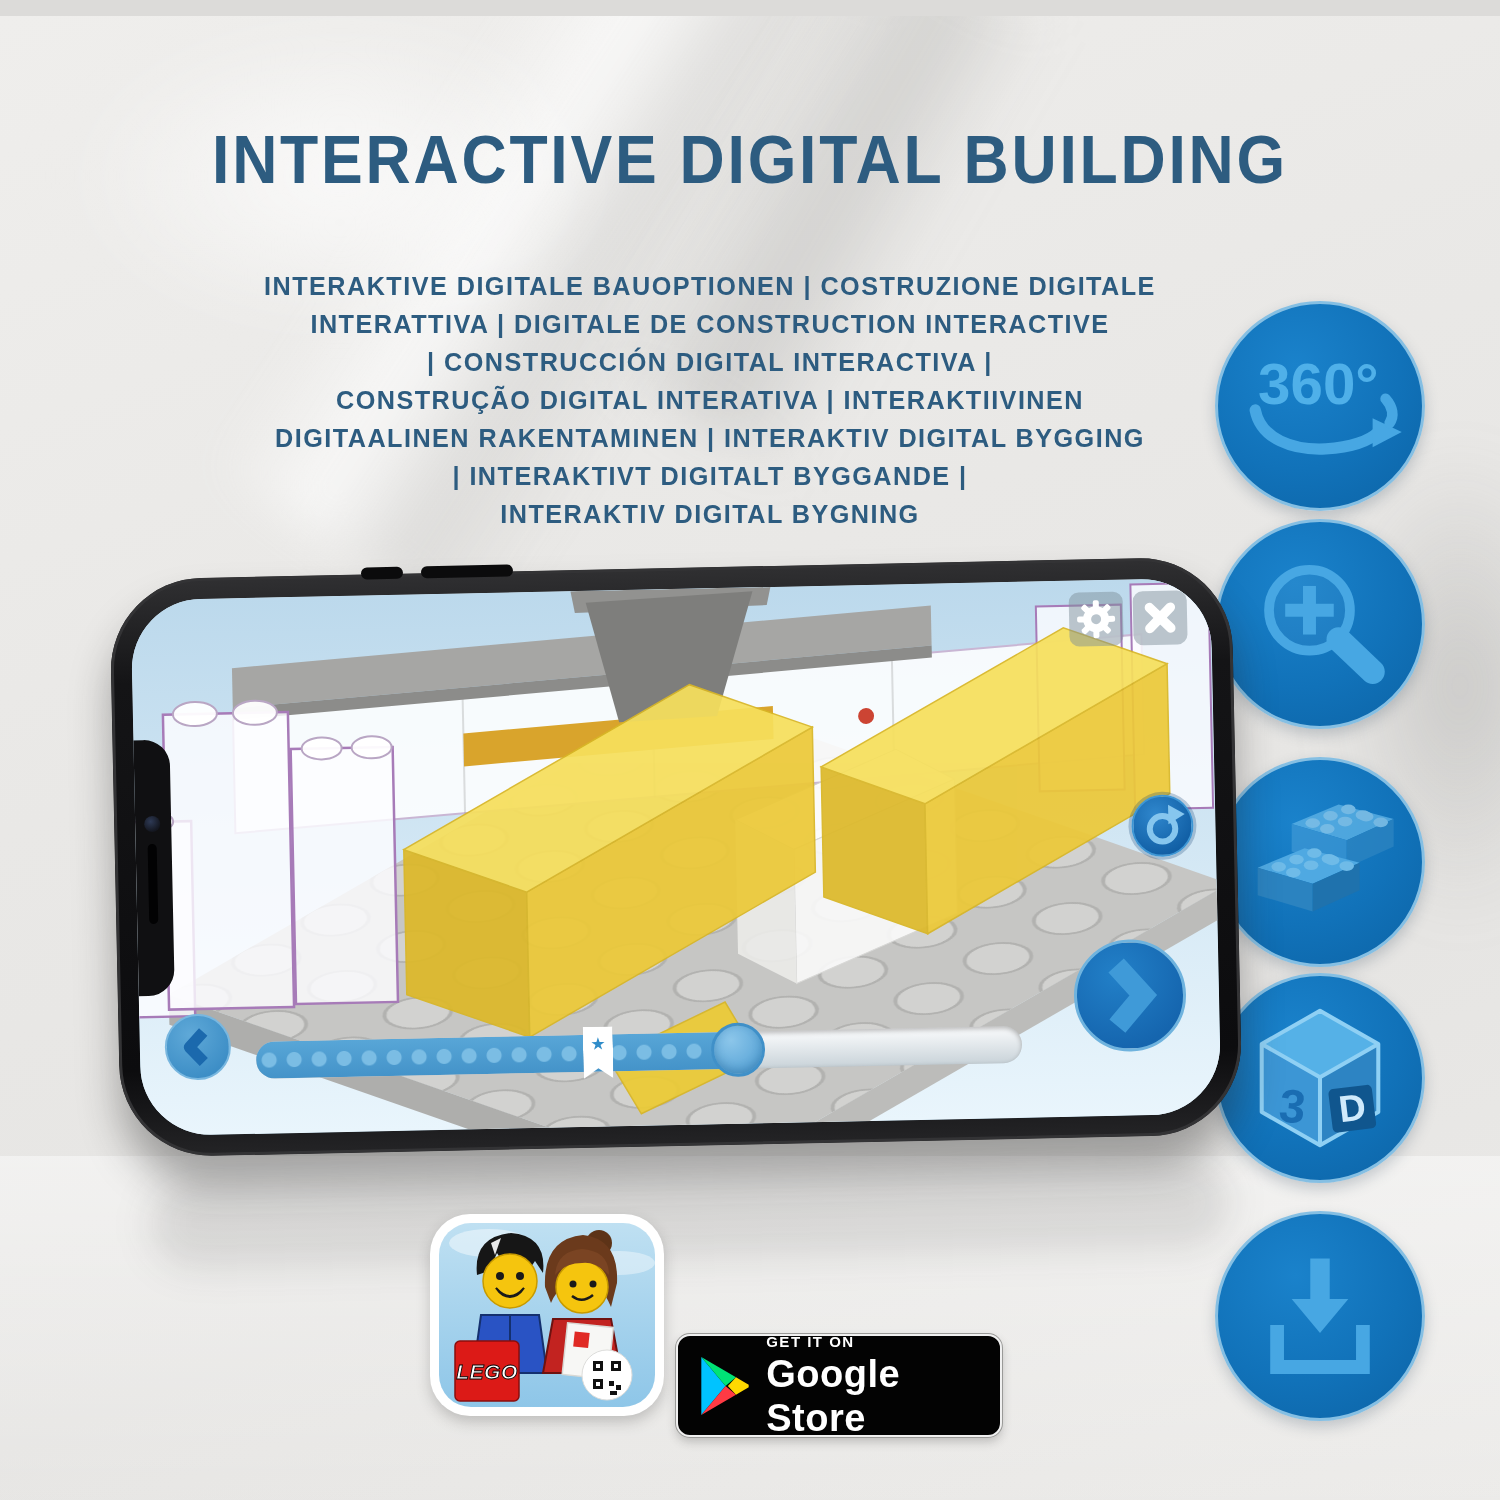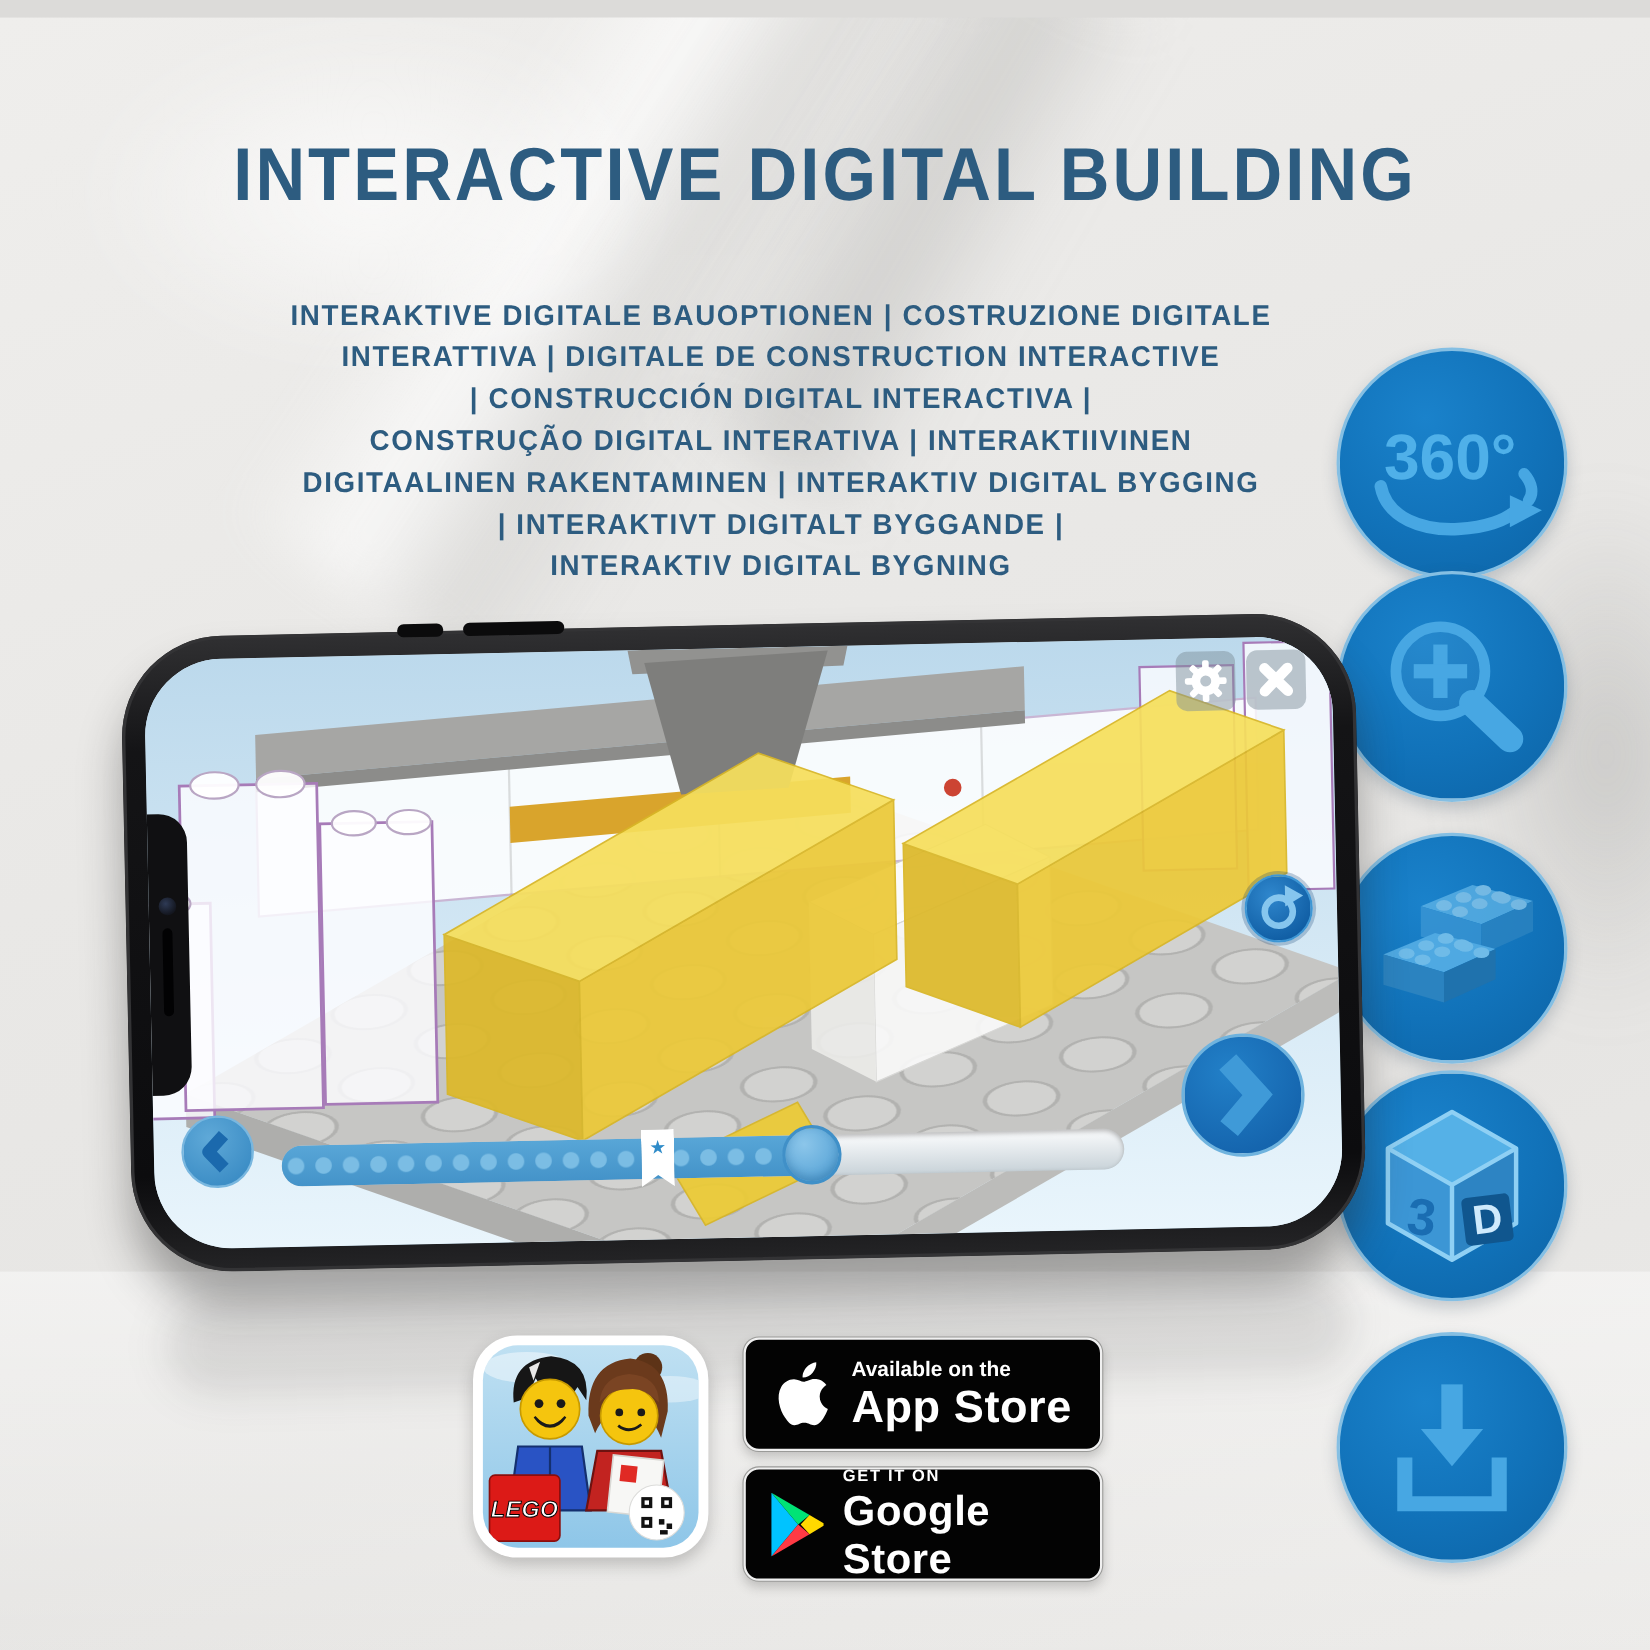--- a/index.html
+++ b/index.html
@@ -70,21 +70,21 @@
       linear-gradient(180deg,#58a6d7,#4493c9);
     background-size:25px 100%,auto;background-repeat:repeat-x,no-repeat;}
   .star-tab{position:absolute;left:327px;top:-8px;width:30px;height:52px;background:#fff;
     clip-path:polygon(0 0,100% 0,100% 100%,50% 80%,0 100%);
     display:flex;justify-content:center;box-shadow:0 2px 3px rgba(0,0,0,.2);}
   .star-tab span{font-family:"DejaVu Sans",sans-serif;color:#2f8cc9;font-size:17px;margin-top:7px;}
   .thumb{position:absolute;left:455px;top:-9px;width:54px;height:54px;border-radius:50%;
     background:radial-gradient(circle at 36% 30%,#8cc6ea,#5ba6d8 75%);border:3px solid #4090c8;
     box-shadow:inset 0 -4px 8px rgba(20,80,130,.3);}
   
-  .lego-icon{position:absolute;left:430px;top:1198px;width:214px;height:202px;z-index:3;
+  .lego-icon{position:absolute;left:430px;top:1198px;width:234px;height:202px;z-index:3;
     border-radius:40px;background:#fff;padding:9px;box-shadow:0 6px 14px rgba(60,60,60,.25);}
   .lego-icon-inner{width:100%;height:100%;border-radius:32px;overflow:hidden;
     background:linear-gradient(180deg,#bfe0f2,#8ec6e8);}
   .badge{position:absolute;left:676px;width:326px;height:103px;z-index:3;background:#030303;
     border-radius:14px;border:2px solid #f0f0f0;box-shadow:0 0 0 1px #9a9a98,0 5px 10px rgba(60,60,60,.25);
     display:flex;align-items:center;padding:0 20px;color:#fff;}
   .badge .logo{width:62px;display:flex;justify-content:center;}
   .badge .btxt{margin-left:14px;display:flex;flex-direction:column;justify-content:center;}
   .appstore{top:1200px;}
   .gplay{top:1318px;}
@@ -109,21 +109,21 @@
   <div class="subtitle">
     <div>INTERAKTIVE DIGITALE BAUOPTIONEN | COSTRUZIONE DIGITALE</div>
     <div>INTERATTIVA | DIGITALE DE CONSTRUCTION INTERACTIVE</div>
     <div>| CONSTRUCCIÓN DIGITAL INTERACTIVA |</div>
     <div>CONSTRUÇÃO DIGITAL INTERATIVA | INTERAKTIIVINEN</div>
     <div>DIGITAALINEN RAKENTAMINEN | INTERAKTIV DIGITAL BYGGING</div>
     <div>| INTERAKTIVT DIGITALT BYGGANDE |</div>
     <div>INTERAKTIV DIGITAL BYGNING</div>
   </div>
 
-  <div class="feat" style="top:300px;align-items:flex-end;">
+  <div class="feat" style="top:285px;">
     <svg viewBox="0 0 210 210">
       <text x="103" y="102" text-anchor="middle" font-size="72" font-weight="bold" fill="#4fb0e9">360°</text>
       <path d="M25 110 C 32 146 72 160 112 158 C 143 156 166 148 177 137" stroke="#47a7e3" stroke-width="14" fill="none" stroke-linecap="round"></path>
       <polygon points="170,120 206,137 170,156" fill="#47a7e3"></polygon>
       <path d="M186 96 C 195 106 197 118 191 126" stroke="#47a7e3" stroke-width="13" fill="none" stroke-linecap="round"></path>
     </svg>
   </div>
   <div class="feat" style="top:503px;">
     <svg viewBox="0 0 210 210">
       <circle cx="92" cy="88" r="50" stroke="#47a7e3" stroke-width="12" fill="rgba(255,255,255,0.05)"></circle>
@@ -355,32 +355,20 @@
         </g>
         <g fill="#fff">
           <rect x="147" y="141" width="4" height="4"></rect>
             <rect x="165" y="141" width="4" height="4"></rect>
           <rect x="147" y="159" width="4" height="4"></rect>
         </g>
       </svg>
     </div>
   </div>
 
-  <div class="badge appstore">
-    <div class="logo">
-      <svg width="50" height="60" viewBox="0 0 64 76">
-        <path d="M44.5 12.2c2.8-3.4 4.7-8 4.2-12.2-4 .3-8.8 2.8-11.6 6.1-2.6 3-4.8 7.8-4.2 11.9 4.4.1 8.9-2.4 11.6-5.8z" fill="#fff"></path>
-        <path d="M52.7 40.1c.1 10.8 9.4 14.4 9.5 14.5-.1.3-1.5 5.1-4.9 10.1-2.9 4.3-6 8.6-10.8 8.7-4.7.1-6.2-2.8-11.6-2.8-5.4 0-7.1 2.7-11.5 2.9-4.6.2-8.1-4.7-11.1-9C6.2 55.7 1.6 39.7 7.9 28.8c3.1-5.4 8.7-8.9 14.7-9 4.5-.1 8.8 3.1 11.6 3.1 2.8 0 8-3.8 13.5-3.2 2.3.1 8.7.9 12.8 7-.3.2-7.6 4.5-7.8 13.4z" fill="#fff"></path>
-      </svg>
-    </div>
-    <div class="btxt">
-      <span class="tagline1">Available on the</span>
-      <span class="store1">App Store</span>
-    </div>
-  </div>
 
   <div class="badge gplay">
     <div class="logo">
       <svg width="52" height="58" viewBox="0 0 90 100">
         <polygon points="4,0 46,50 4,100" fill="#00c3ff"></polygon>
         <polygon points="4,0 64,35 46,50" fill="#00e376"></polygon>
         <polygon points="64,35 86,48 86,52 64,65 50,50" fill="#ffd900"></polygon>
         <polygon points="4,100 64,65 46,50" fill="#ff3a44"></polygon>
       </svg>
     </div>

